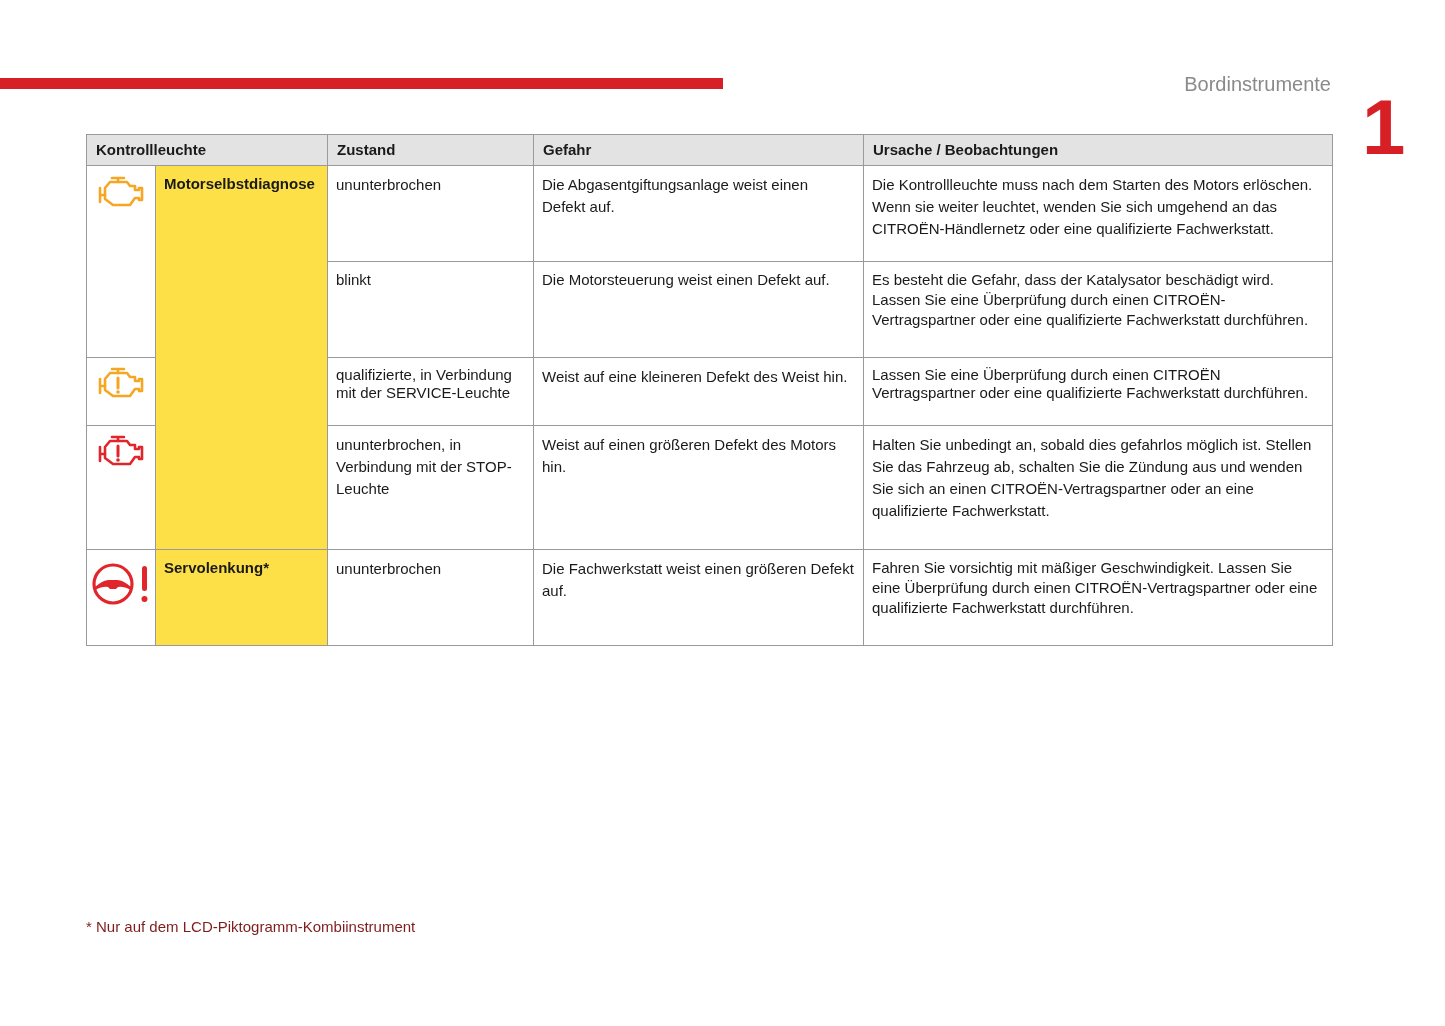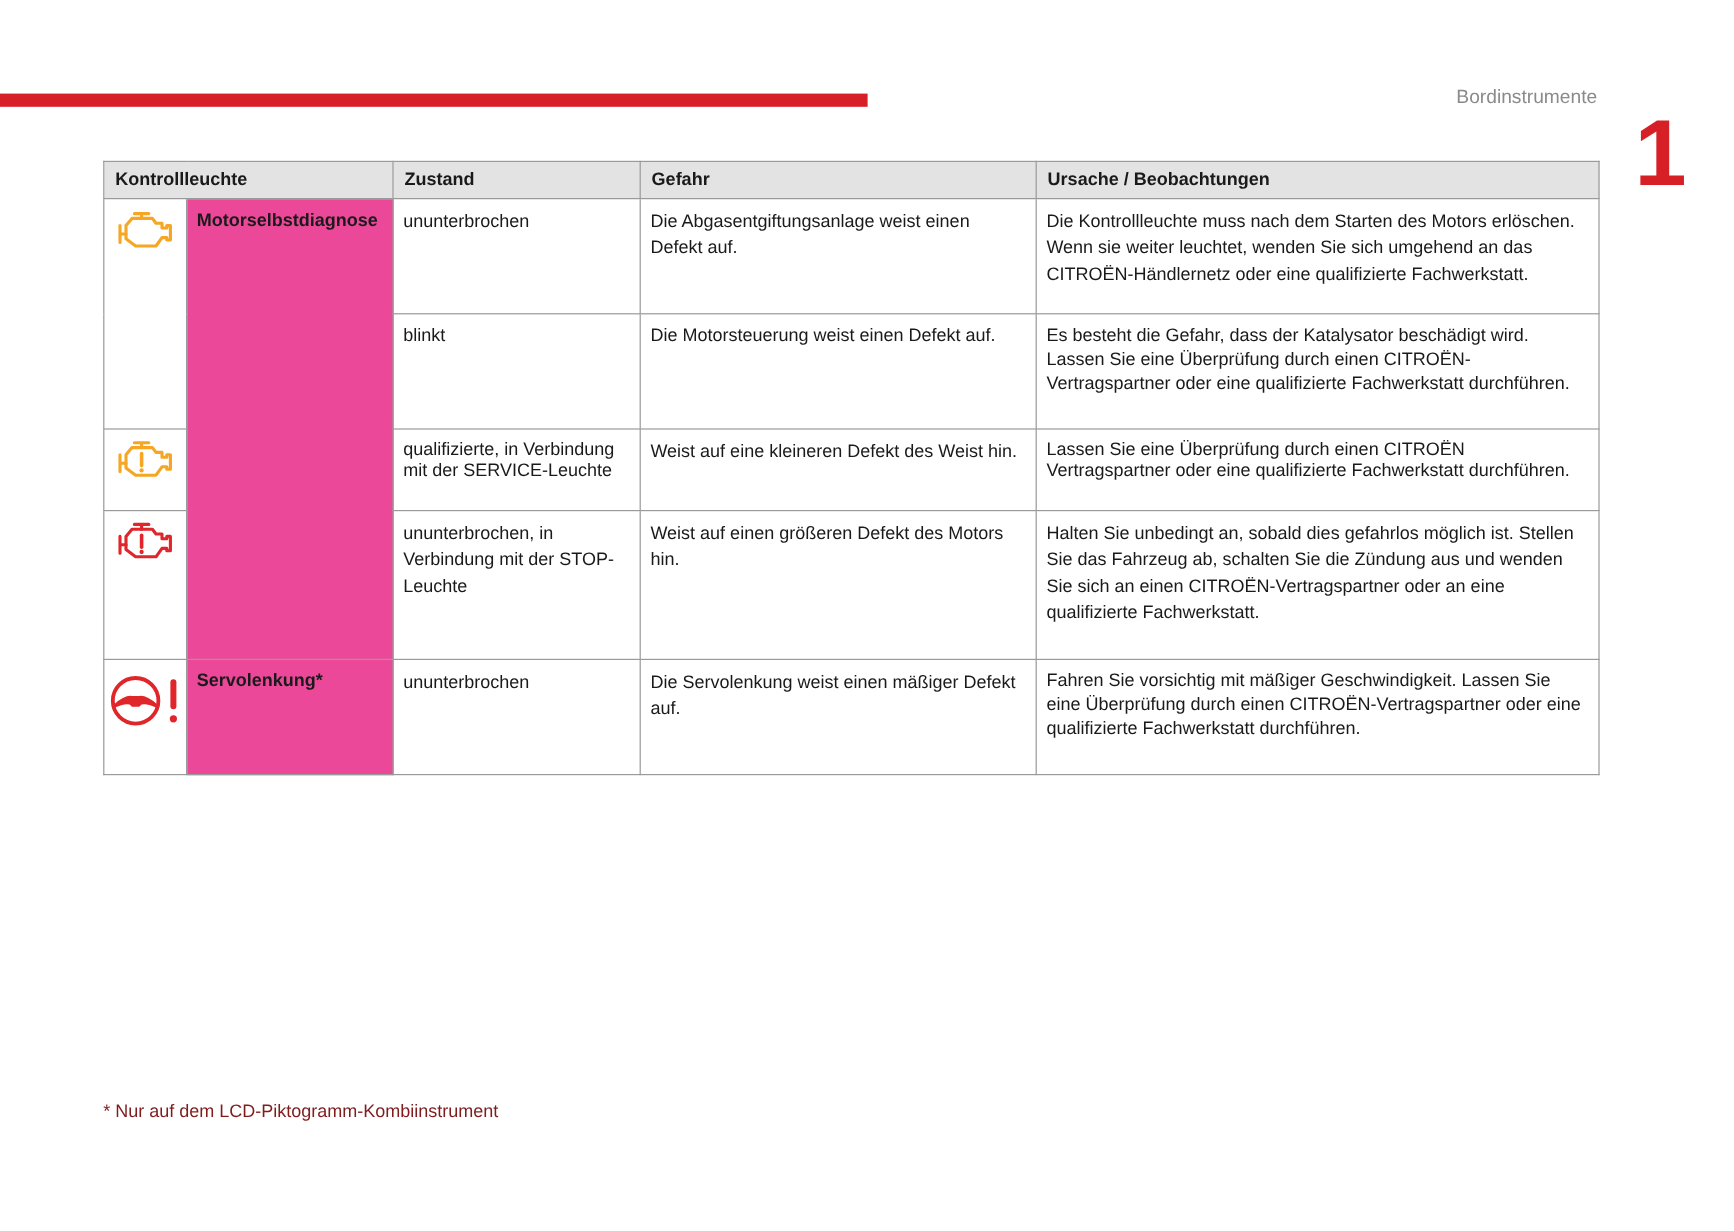--- a/index.html
+++ b/index.html
@@ -8,42 +8,42 @@
     background: #ffffff;
     font-family: "Liberation Sans", sans-serif;
     color: #1a1a1a;
   }
   .top-bar {
     position: absolute; left: 0; top: 78px; width: 723px; height: 11px;
     background: #d71f26;
   }
   .section-title {
     position: absolute; left: 1150px; top: 73px; width: 181px; text-align: right;
-    font-size: 16px; color: #8a8a8a;
+    font-size: 20px; color: #8a8a8a;
   }
   .chapter-num {
     position: absolute; left: 1362px; top: 88px;
     font-size: 78px; font-weight: bold; color: #d71f26; line-height: 1;
   }
   table.warn {
     position: absolute; left: 86px; top: 134px;
     width: 1246px; border-collapse: collapse; table-layout: fixed;
     font-size: 15px; line-height: 20px;
   }
   table.warn th, table.warn td {
     border: 1.5px solid #9a9a9a;
     vertical-align: top; text-align: left;
     padding: 8px 8px;
   }
   table.warn th {
     background: #e3e3e3; font-weight: bold; height: 30px;
     vertical-align: middle; padding: 0 9px; margin-left: 28px;
   }
   td.icon-cell { padding: 10px 4px; text-align: center; }
-  td.name-cell { background: #ec4899; font-weight: bold; }
+  td.name-cell { background: #fde047; font-weight: bold; }
   td .lh22 { line-height: 22px; }
   .icon-svg { display: block; margin: 0 auto; }
   .footnote {
     position: absolute; left: 86px; top: 918px; font-size: 15px; color: #7f1d1d;
   }
   .page-num {
     position: absolute; left: 1456px; top: 950px;
     font-size: 24px; font-weight: bold; color: #7a7a7a;
   }
 </style>
@@ -159,21 +159,21 @@
           <path d="M5 25 Q14 17 20 18 L26 18 Q32 17 41 25 L41 28 Q33 24 28 25 L26 27 L20 27 L18 25 Q13 24 5 28 Z" fill="#e0262b"></path>
           <rect x="52" y="4" width="5" height="25" rx="2.5" fill="#e0262b"></rect>
           <circle cx="54.5" cy="37" r="3" fill="#e0262b"></circle>
         </svg>
       </td>
       <td class="name-cell">Servolenkung*</td>
       <td>
           <div class="lh22">ununterbrochen</div>
         </td>
       <td>
-          <div class="lh22">Die Servolenkung weist einen mäßiger Defekt auf.</div>
+          <div class="lh22">Die Fachwerkstatt weist einen größeren Defekt auf.</div>
         </td>
       <td>
           <div>Fahren Sie vorsichtig mit mäßiger Geschwindigkeit. Lassen Sie eine Überprüfung durch einen CITROËN-Vertragspartner oder eine qualifizierte Fachwerkstatt durchführen.</div>
         </td>
     </tr>
   </tbody>
 </table>
 
 <div class="footnote">* Nur auf dem LCD-Piktogramm-Kombiinstrument</div>
 <div class="page-num">23</div>

